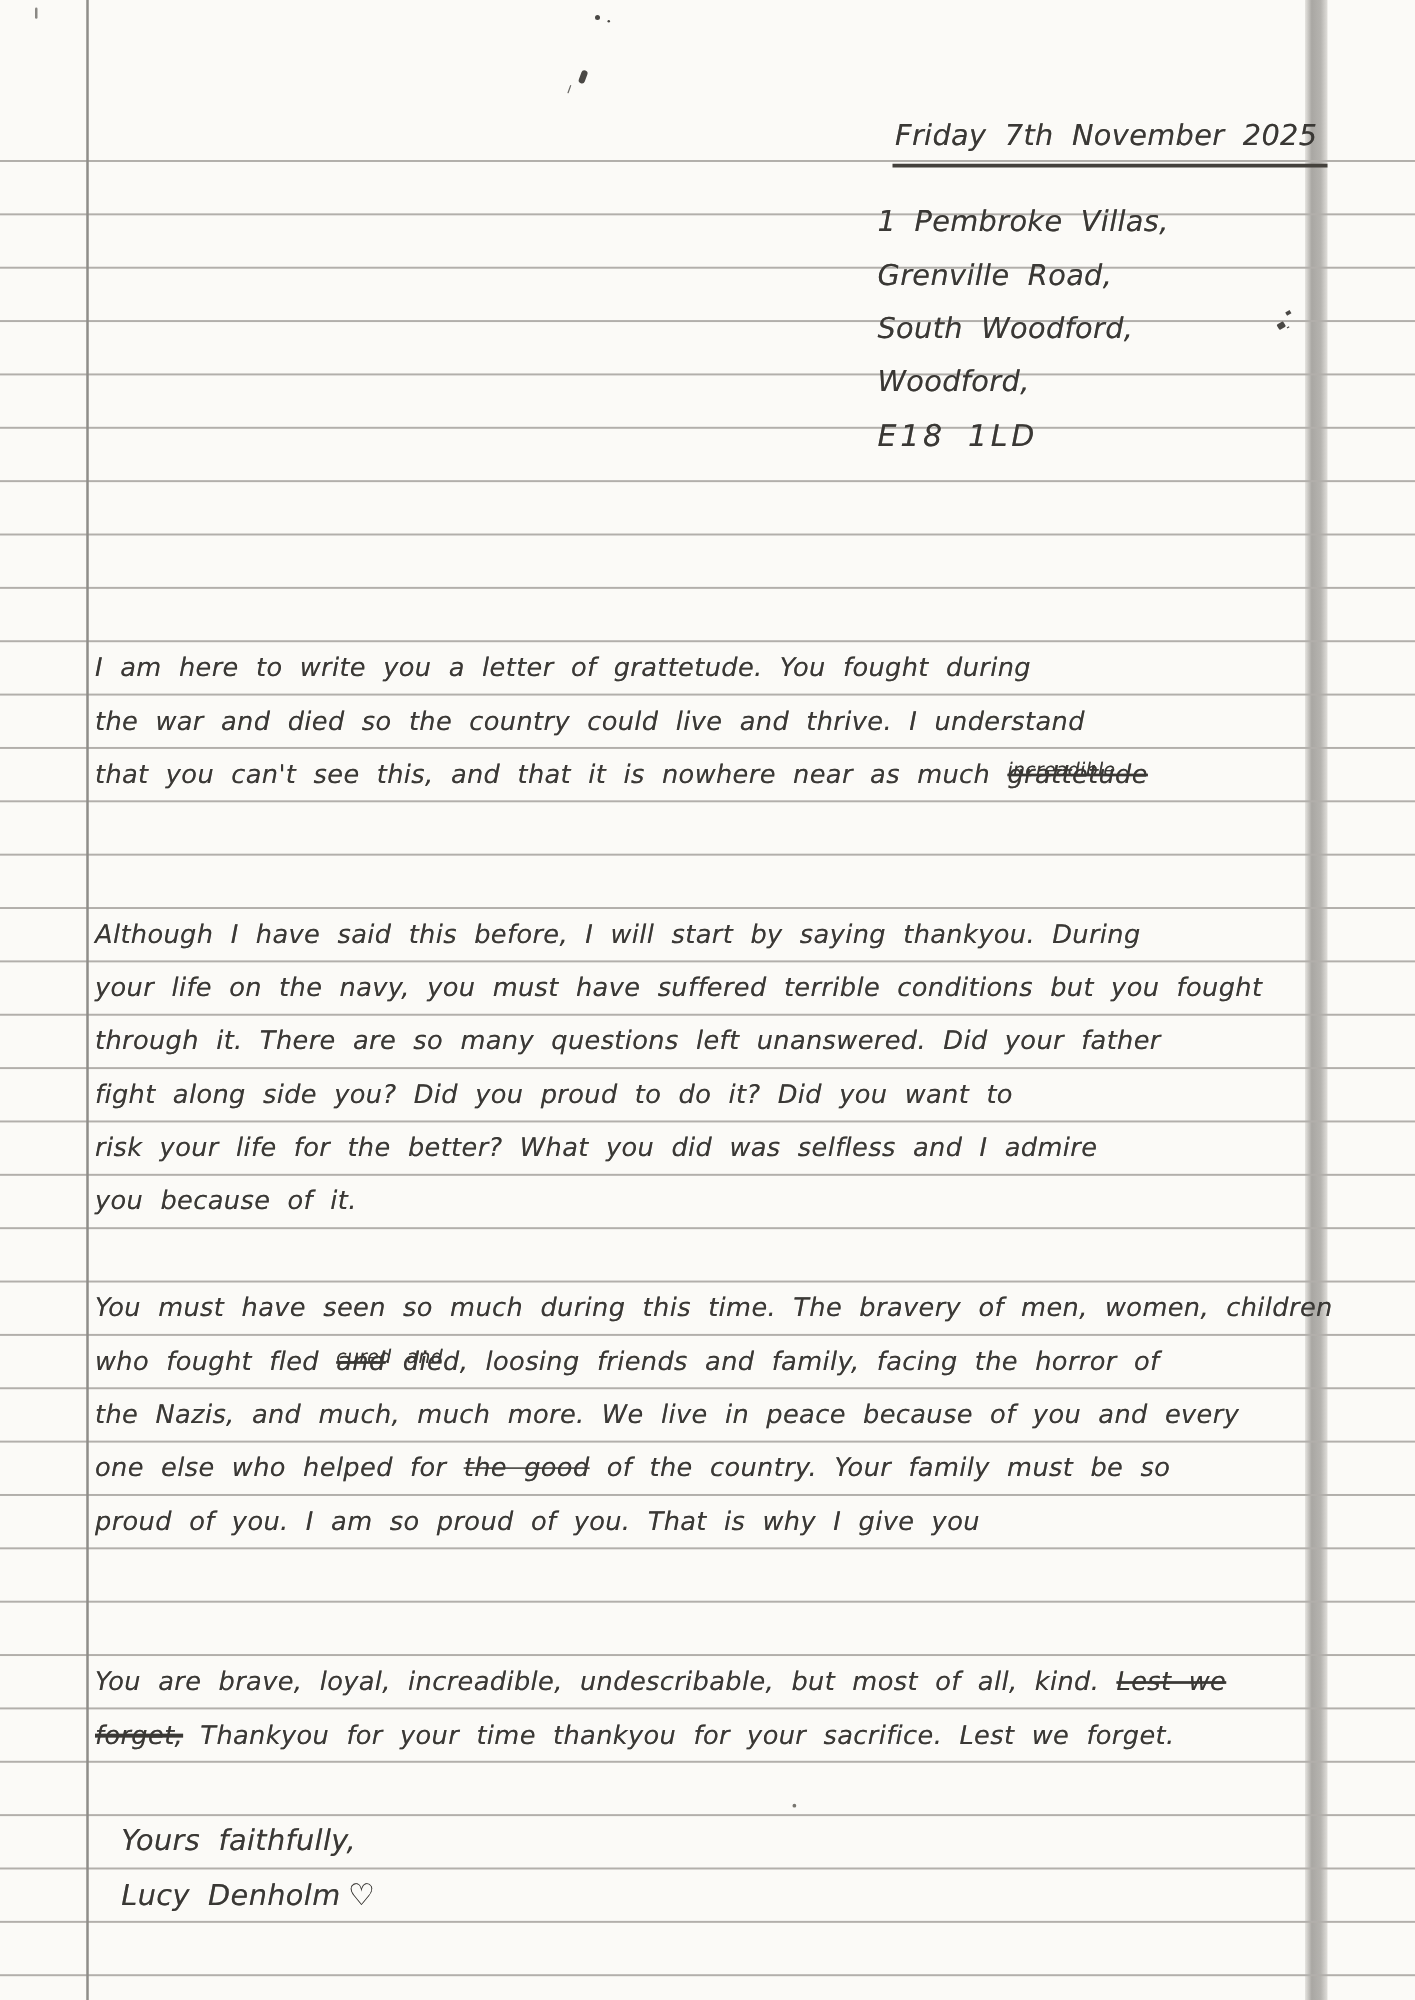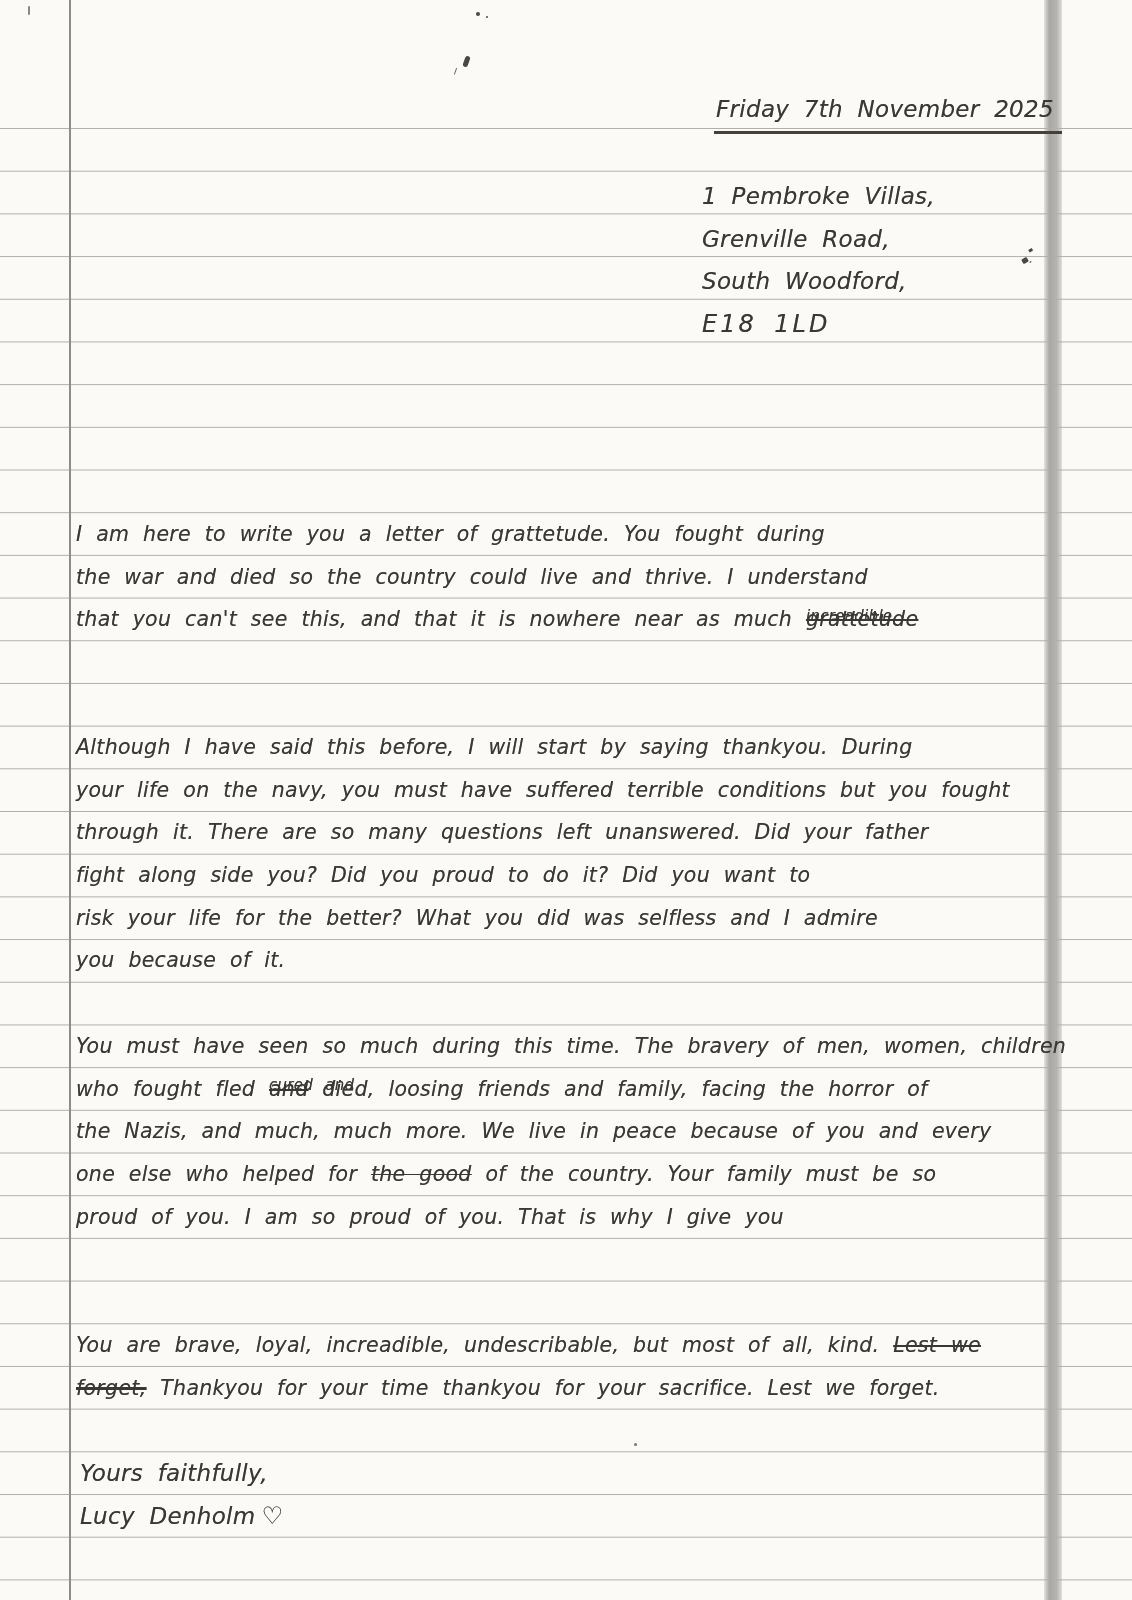--- a/index.html
+++ b/index.html
@@ -17,29 +17,29 @@
   }
   .margin-line{position:absolute;left:69px;top:0;bottom:0;width:2px;background:#8f8d89;z-index:3;}
   .spine{
     position:absolute;left:1044px;top:0;bottom:0;width:18px;z-index:1;
     background:linear-gradient(to right,#e6e4e0,#a9a7a3 30%,#b6b4b0 70%,#e0deda);
   }
   .hw{position:absolute;z-index:5;white-space:nowrap;letter-spacing:.3px;word-spacing:7px;
       text-shadow:0 0 .5px rgba(58,56,53,.6);}
   .ln{height:42.7px;line-height:42.7px;}
   .date{top:88px;left:714px;font-size:23px;border-bottom:3px solid #44413c;padding:0 8px 0 2px;}
-  .address{top:175px;left:702px;font-size:23px;}
+  .address{top:157px;left:702px;font-size:23px;}
   .address .ln5{font-size:24px;letter-spacing:3px;}
   .greeting{top:427px;left:78px;font-size:24px;}
   .para{left:76px;font-size:20.5px;}
   .p1{top:513px;}
   .p2{top:726px;}
   .p3{top:1025px;}
   .p4{top:1324px;}
-  .closing{top:1452px;left:80px;font-size:23px;}
+  .closing{top:1452px;left:97px;font-size:23px;}
   .struck{text-decoration:line-through;text-decoration-thickness:2.2px;}
   .struck-light{text-decoration:line-through;text-decoration-thickness:1.3px;}
   .struck-heavy{text-decoration:line-through;text-decoration-thickness:3px;}
   .corr{position:relative;display:inline-block;line-height:inherit;}
   .above{position:absolute;bottom:1.15em;left:0;font-size:15px;line-height:1;white-space:nowrap;}
   .caret{display:inline-block;font-size:15px;vertical-align:-0.45em;margin:0 1px;}
   .heart{font-style:normal;font-size:24px;margin-left:6px;}
   
   .speck{position:absolute;z-index:4;background:#4a4845;border-radius:50%;}
   .sp1{top:12px;left:476px;width:4px;height:4px;box-shadow:9px 3px 0 -1px #4a4845;}
@@ -63,20 +63,21 @@
   <div class="speck sp3"></div>
   <div class="speck sp4"></div>
   <div class="speck sp5"></div>
 
   <div class="hw date ln">Friday 7th November 2025</div>
 
   <div class="hw address">
     <div class="ln">1 Pembroke Villas,</div>
     <div class="ln">Grenville Road,</div>
     <div class="ln">South Woodford,</div>
+    <div class="ln">Woodford,</div>
     <div class="ln ln5">E18 1LD</div>
   </div>
 
 
   <div class="hw para p1">
     <div class="ln">I am here to write you a letter of grattetude. You fought during</div>
     <div class="ln">the war and died so the country could live and thrive. I understand</div>
     <div class="ln"><span>that you can't see this, and that it is nowhere near as much </span><span class="corr"><span class="above">increadible</span><span class="struck">grattetude</span></span></div>
   </div>
 

